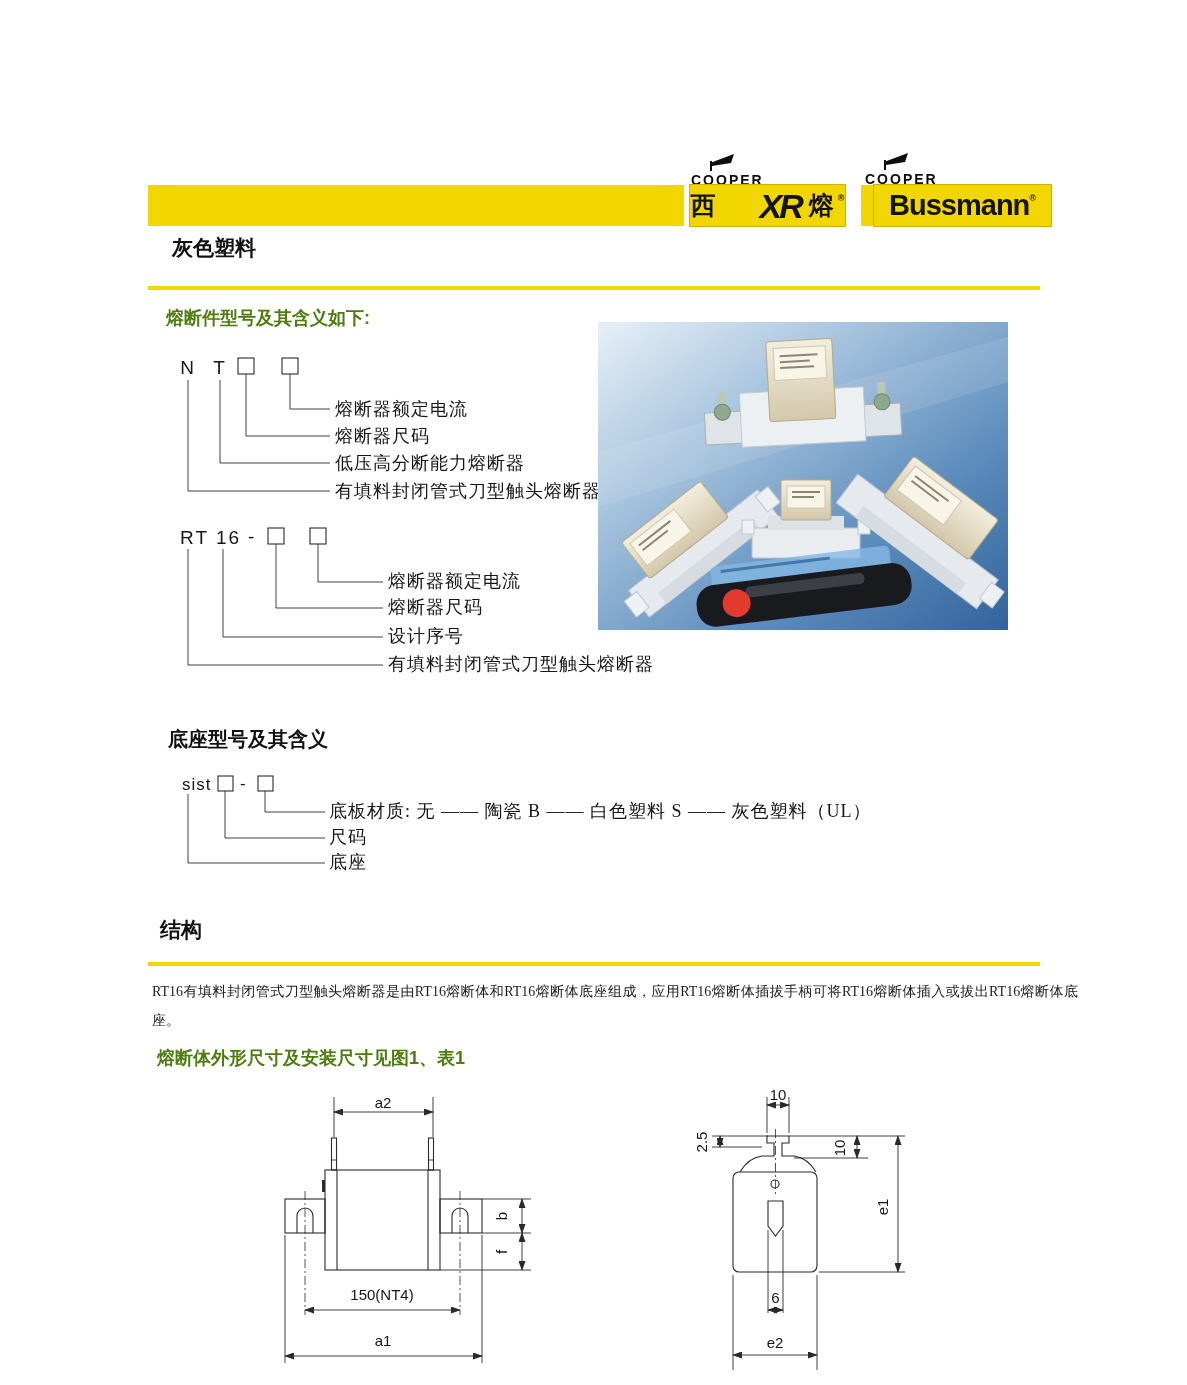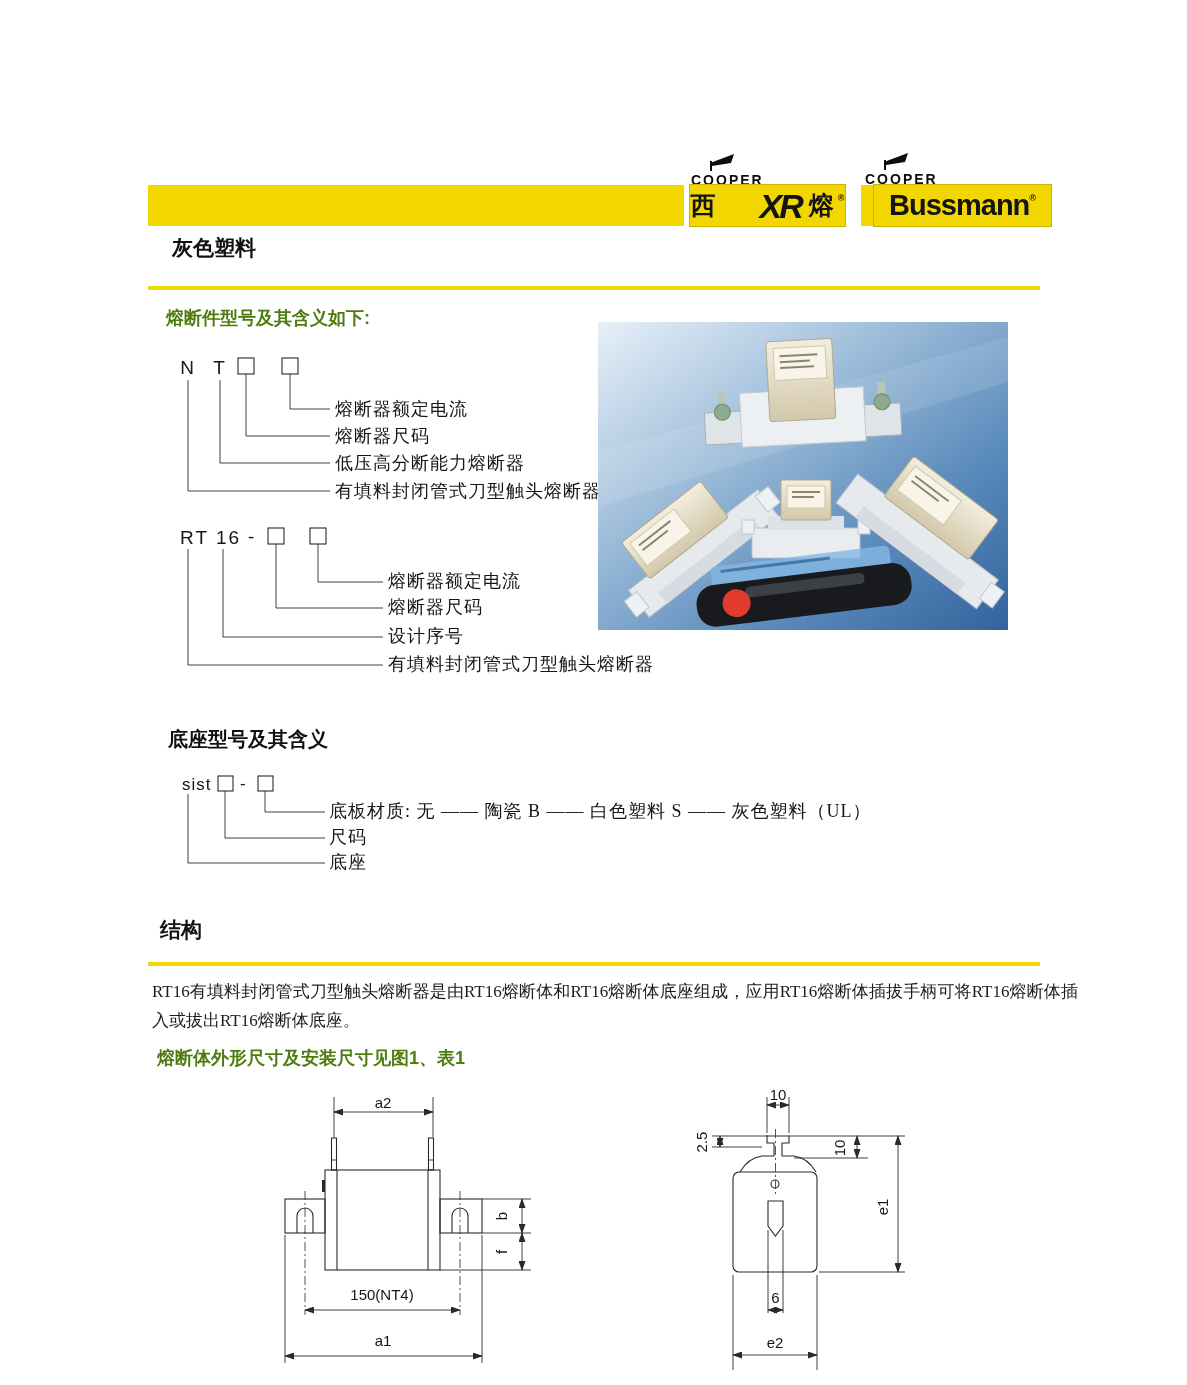--- a/index.html
+++ b/index.html
@@ -22,21 +22,21 @@
   .cn{font-size:25px;font-weight:800;line-height:1;}
   .xr{font-size:34px;font-weight:900;font-style:italic;letter-spacing:-3px;line-height:1;padding-right:4px;margin-left:40px;}
   .bus{font-size:29px;font-weight:900;letter-spacing:-1px;line-height:1;}
   .reg{font-size:9px;vertical-align:top;position:relative;top:-8px;font-style:normal;font-weight:700;}
 
   .h-main{font-size:21px;font-weight:800;color:#111;}
   .h-sub{font-size:18px;font-weight:800;color:#4d7c0f;}
   .rule{height:4px;background:#f2d600;width:892px;left:148px;}
 
   .para{width:926px;font-family:"Liberation Serif","DejaVu Serif",serif;
-        font-size:17px;line-height:29px;color:#1b1b1b;text-align:justify;}
+        font-size:14px;line-height:29px;color:#1b1b1b;text-align:justify;}
 
   svg text{font-family:"Liberation Serif","DejaVu Serif",serif;font-size:18px;fill:#161616;letter-spacing:1px;}
   svg text.code{font-family:"Liberation Sans","DejaVu Sans",sans-serif;font-size:19px;letter-spacing:2px;}
   svg text.dim{font-family:"Liberation Sans","DejaVu Sans",sans-serif;font-size:15px;letter-spacing:0;}
   .lineart{fill:none;stroke:#2a2a2a;stroke-width:1.1;}
   .thin{fill:none;stroke:#2a2a2a;stroke-width:0.9;}
   .cl{fill:none;stroke:#2a2a2a;stroke-width:0.8;stroke-dasharray:9 3 2 3;}
 </style>
 </head>
 <body>

